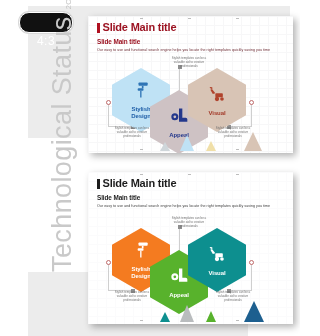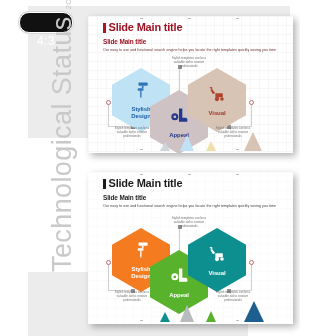--- a/index.html
+++ b/index.html
@@ -50,21 +50,21 @@
     overflow:hidden;
   }
   .slide-top{left:88px;top:16px;width:205px;height:137px;}
   .slide-bot{left:88px;top:172px;width:205px;height:152px;}
 
   .grid-overlay{position:absolute;inset:0;opacity:.55;
     background-image:linear-gradient(to right,#f2f2f4 1px,transparent 1px),
                      linear-gradient(to bottom,#f2f2f4 1px,transparent 1px);
     background-size:9px 9px;}
 
-  .head{position:absolute;left:9px;top:6px;right:8px;margin-left:6px;}
+  .head{position:absolute;left:9px;top:6px;right:8px;}
   .main-title{display:flex;align-items:center;gap:3px;}
   .bar{width:2.5px;height:10px;background:#b01020;display:block;}
   .bar-dark{background:#1d1d1d;}
   .main-title-txt{font-size:11px;font-weight:bold;color:#9c1322;letter-spacing:-.2px;line-height:1;}
   .main-title-txt.dark{color:#1d1d1d;}
   .sub-title{font-size:6.4px;font-weight:bold;color:#9c1322;margin-top:5px;letter-spacing:-.1px;}
   .sub-title.dark{color:#1d1d1d;}
   .lede{font-size:3.6px;color:#6a2830;margin-top:3px;letter-spacing:.05px;line-height:1.25;}
   .lede.dark{color:#3a3a3a;}
 

